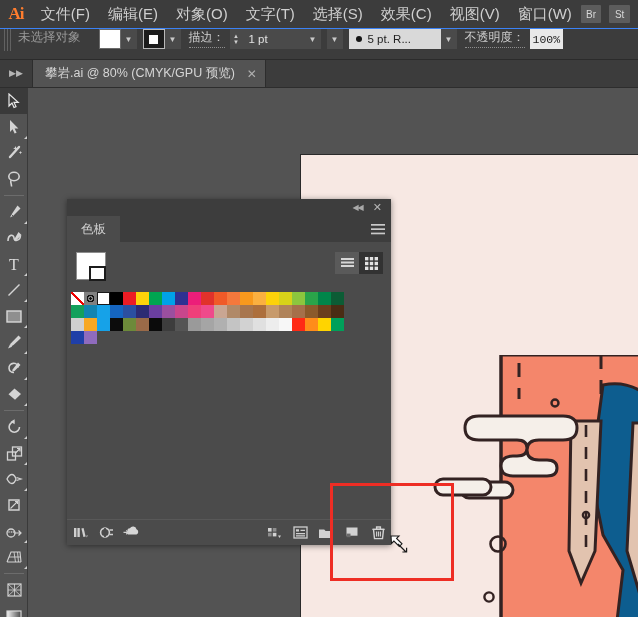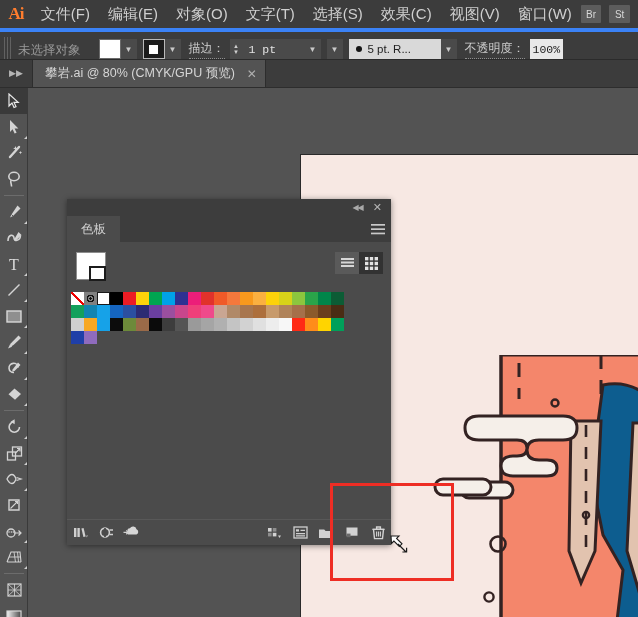--- a/index.html
+++ b/index.html
@@ -12,34 +12,34 @@
   #ai-logo{ width:34px; height:28px; display:flex; align-items:center; justify-content:center;
             color:#ff7d2e; font-size:17px; font-weight:bold; letter-spacing:-1px; font-family:"Liberation Serif",serif;}
   .menu-item{ padding:0 9px; height:28px; line-height:28px; color:#cfcfcf; font-size:15px; white-space:nowrap; cursor:default;}
   #menu-spacer{ flex:1; }
   .app-chip{ width:22px; height:18px; background:#5c5c5c; color:#d8d8d8; font-size:10px;
              display:flex;align-items:center;justify-content:center; margin-right:8px; border-radius:1px;
              font-family:"Liberation Sans",sans-serif;}
 
   
   #controlbar{ position:absolute; left:0; top:28px; width:638px; height:32px; background:#3c3c3c;
-               border-top:4px solid #3b82f6; border-bottom:1px solid #2b2b2b;
-               display:flex; align-items:flex-end; padding-left:4px; }
+               border-top:1px solid #3b82f6; border-bottom:1px solid #2b2b2b;
+               display:flex; align-items:flex-start; padding-left:4px; }
   #cb-grip{ width:7px; height:22px; background:
       repeating-linear-gradient(to right,#6e6e6e 0 1px,transparent 1px 3px); margin-right:7px; opacity:.75;}
   #cb-status{ color:#9a9a9a; font-size:12.5px; margin-right:18px; white-space:nowrap;}
   .cb-swatch-white{ width:22px;height:20px;background:#fff;border:1px solid #6a6a6a;}
   .cb-stroke-box{ width:22px;height:20px;background:#1c1c1c;border:1px solid #b9b9b9;
                   display:flex;align-items:center;justify-content:center;}
   .cb-stroke-inner{ width:9px;height:9px;background:#fff;}
   .cb-caret{ width:16px;height:20px;background:#4a4a4a;display:flex;align-items:center;justify-content:center;
              color:#c9c9c9;font-size:8px;margin-right:6px;}
   .cb-label{ color:#cfcfcf; font-size:12px; margin:0 5px 0 2px; border-bottom:1px dotted #8e8e8e; padding-bottom:1px;}
   .cb-field{ background:#4a4a4a; height:20px; display:flex; align-items:center; padding:0 6px;
-             color:#e2e2e2; font-size:11.5px; font-family:Liberation Mono, monospace; white-space:nowrap;}
+             color:#e2e2e2; font-size:11.5px; font-family:Liberation Sans, sans-serif; white-space:nowrap;}
   .cb-spin{ width:13px;height:20px;background:#4a4a4a;display:flex;flex-direction:column;
             align-items:center;justify-content:center;color:#cfcfcf;font-size:6px;line-height:6px;}
   .cb-widefield{ background:#d9d9d9; height:20px; display:flex;align-items:center;gap:6px;
                  padding:0 7px; color:#222; font-size:11.5px; white-space:nowrap;}
   .cb-line{ width:62px;height:3px;background:#1a1a1a;}
   .cb-dot{ width:6px;height:6px;border-radius:50%;background:#151515;}
   #cb-opacity-val{ background:#e8e8e8;color:#1d1d1d;height:20px;display:flex;align-items:center;
                    padding:0 3px;font-size:11.5px;font-family:"Liberation Mono",monospace;}
 
   

